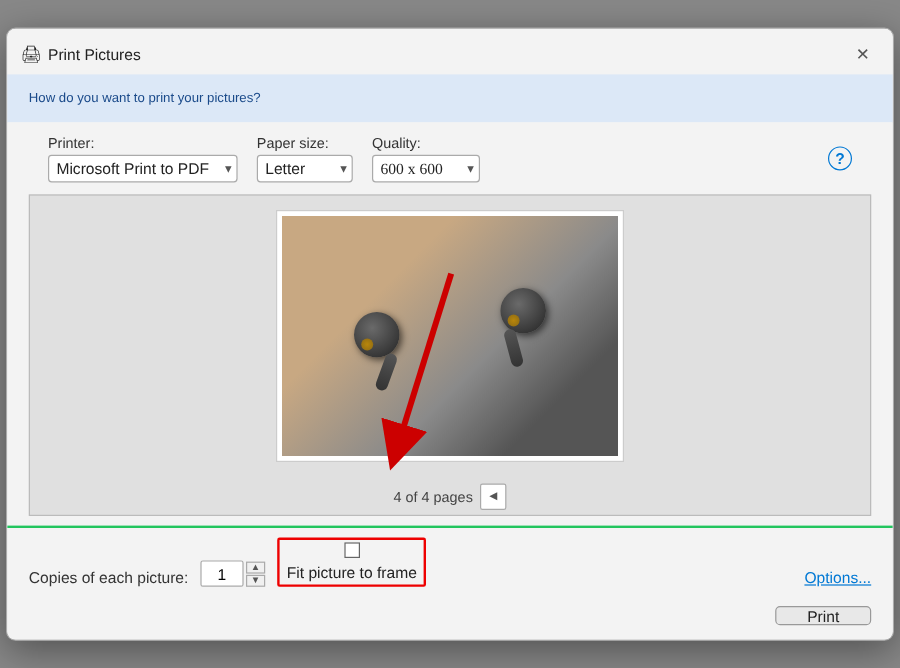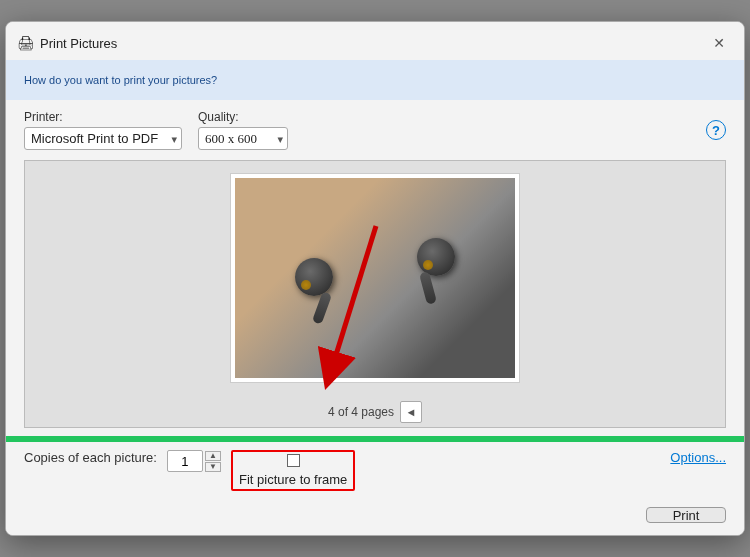--- a/index.html
+++ b/index.html
@@ -61,21 +61,21 @@
       background: #dce8f7;
       padding: 14px 18px;
       font-size: 11px;
       color: #1a4a8a;
       font-weight: 400;
     }
     .controls-row {
       display: flex;
       align-items: center;
       gap: 16px;
-      padding: 10px 18px;
+      padding: 10px 34px;
       background: #f3f3f3;
     }
     .control-group {
       display: flex;
       flex-direction: column;
       gap: 3px;
     }
     .control-label {
       font-size: 12px;
       color: #333;
@@ -295,25 +295,25 @@
     .thumb-5x7-cell {
       background: linear-gradient(135deg, #6aab6a 0%, #3a8a3a 100%);
     }
     .layout-label {
       font-size: 11px;
       color: #333;
       text-align: center;
     }
     .bottom-row {
       display: flex;
-      align-items: flex-start;
+      align-items: flex-end;
       gap: 10px;
       padding: 8px 18px;
       background: #f3f3f3;
-      border-top: 6px solid #22c55e;
+      border-top: 2px solid #22c55e;
     }
     .copies-label {
       font-size: 13px;
       color: #333;
     }
     .copies-input-group {
       display: flex;
       align-items: center;
       gap: 2px;
     }
@@ -412,20 +412,28 @@
   <div class="header-banner">
     <span>How do you want to print your pictures?</span>
   </div>
 
   <div class="controls-row">
     <div class="control-group">
       <span class="control-label">Printer:</span>
       <div class="select-wrapper">
         <select class="select-control">
           <option>Microsoft Print to PDF</option>
+        </select>
+      </div>
+    </div>
+    <div class="control-group">
+      <span class="control-label">Paper size:</span>
+      <div class="select-wrapper">
+        <select class="select-control" style="min-width:80px;">
+          <option>Letter</option>
         </select>
       </div>
     </div>
     <div class="control-group">
       <span class="control-label">Quality:</span>
       <div class="select-wrapper">
         <select class="select-control" style="min-width:90px;font-family:Liberation Serif, serif;">
           <option>600 x 600</option>
         </select>
       </div>

